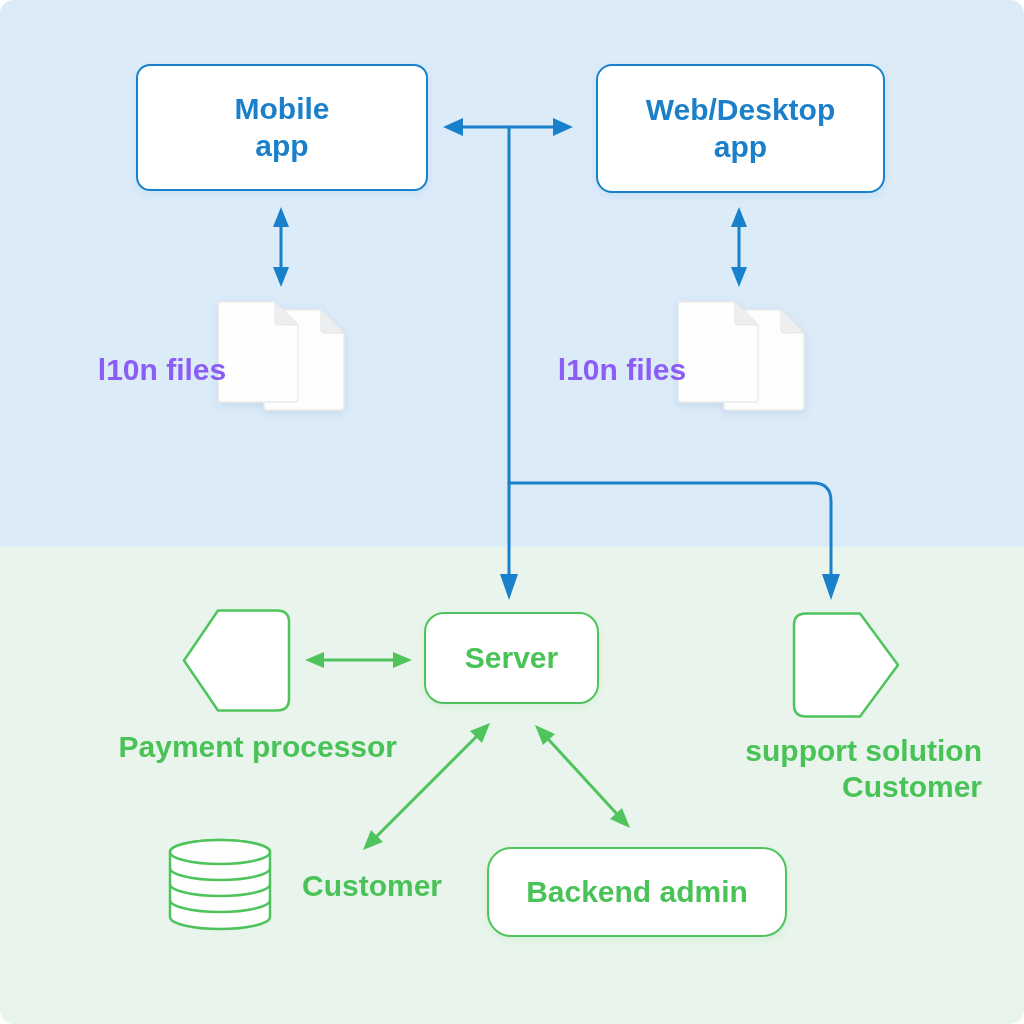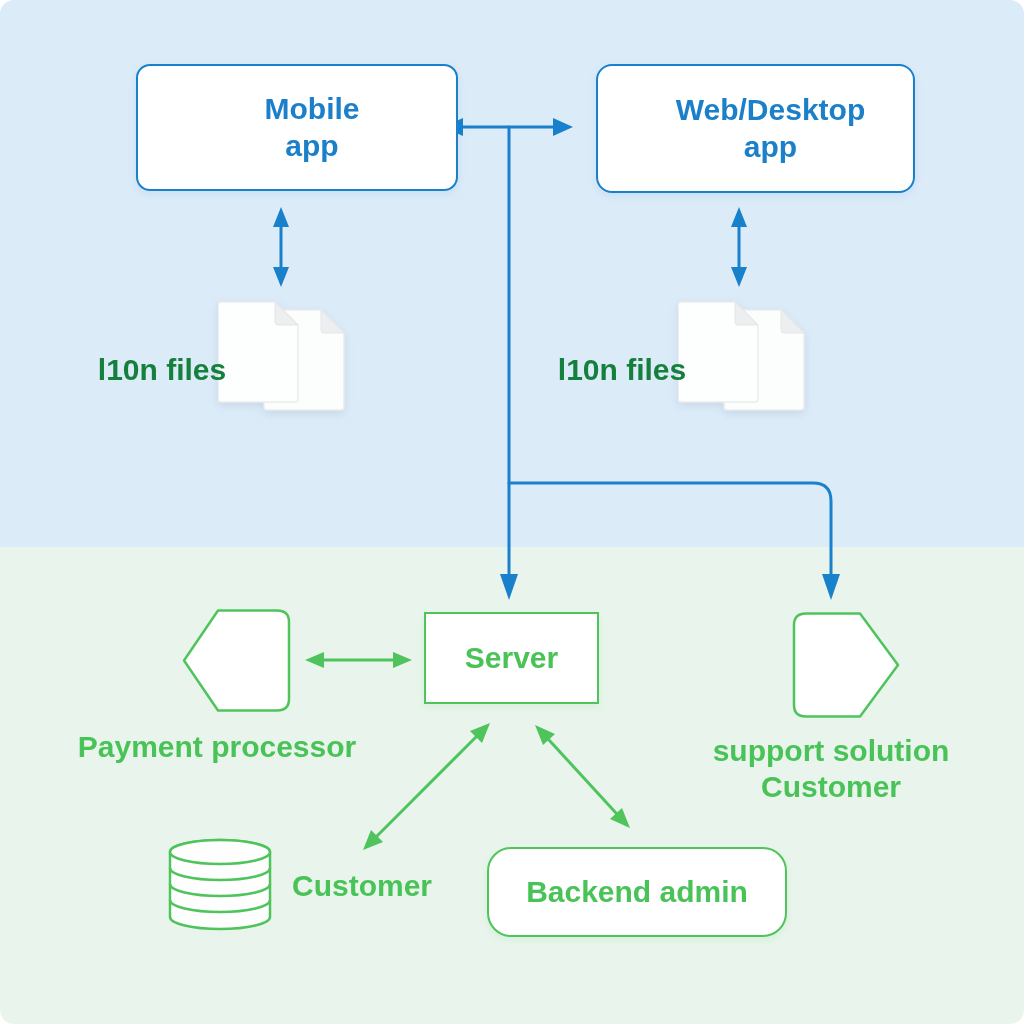--- a/index.html
+++ b/index.html
@@ -13,33 +13,33 @@
   .bg-bottom{position:absolute;left:0;top:547px;width:1024px;height:477px;background:var(--bottom-background,#e9f5ec);}
   .connectors{position:absolute;left:0;top:0;width:1024px;height:1024px;pointer-events:none;}
   .stroke-blue{stroke:var(--blue,#1980cc);fill:none;stroke-width:3;stroke-linecap:round;}
   .fill-blue{fill:var(--blue,#1980cc);stroke:none;}
   .stroke-green{stroke:var(--green,#4fc45c);fill:none;stroke-width:3;stroke-linecap:round;}
   .fill-green{fill:var(--green,#4fc45c);stroke:none;}
 
   .node{position:absolute;display:flex;align-items:center;justify-content:center;
         background:var(--shape-fill,#ffffff);text-align:center;line-height:1.22;}
   .blue-node{border:2.5px solid var(--blue,#1980cc);color:#1b80c9;
-             box-shadow:0 3px 8px rgba(27,128,204,0.10);padding-left:30px;}
+             box-shadow:0 3px 8px rgba(27,128,204,0.10);}
   .green-node{border:2.5px solid var(--green,#4fc45c);color:#49c357;
               box-shadow:0 3px 8px rgba(79,196,92,0.12);}
   .node-label{font-size:30px;}
 
   .mobile-app{left:136px;top:64px;width:288px;height:123px;border-radius:14px;}
   .web-desktop-app{left:596px;top:64px;width:285px;height:125px;border-radius:16px;}
-  .server{left:424px;top:612px;width:171px;height:88px;border-radius:0;}
+  .server{left:424px;top:612px;width:171px;height:88px;border-radius:20px;}
   .backend-admin{left:487px;top:847px;width:296px;height:86px;border-radius:24px;}
 
   .floating-label{position:absolute;font-size:30px;line-height:1.2;text-align:center;}
-  .blue-text{color:#15803d;}
-  .green-text{color:#49c357;}
+  .blue-text{color:#8b5cf6;}
+  .green-text{color:#49c357;text-align:right;}
 
   .label-l10n-left{left:62px;top:352px;width:200px;}
   .label-l10n-right{left:522px;top:352px;width:200px;}
   .label-payment{left:37px;top:729px;width:360px;}
   .label-customer{left:680px;top:733px;width:302px;}
   .label-database{left:282px;top:868px;width:160px;}
 
   .shape{position:absolute;}
   .doc-left{left:218px;top:301px;}
   .doc-right{left:678px;top:301px;}

